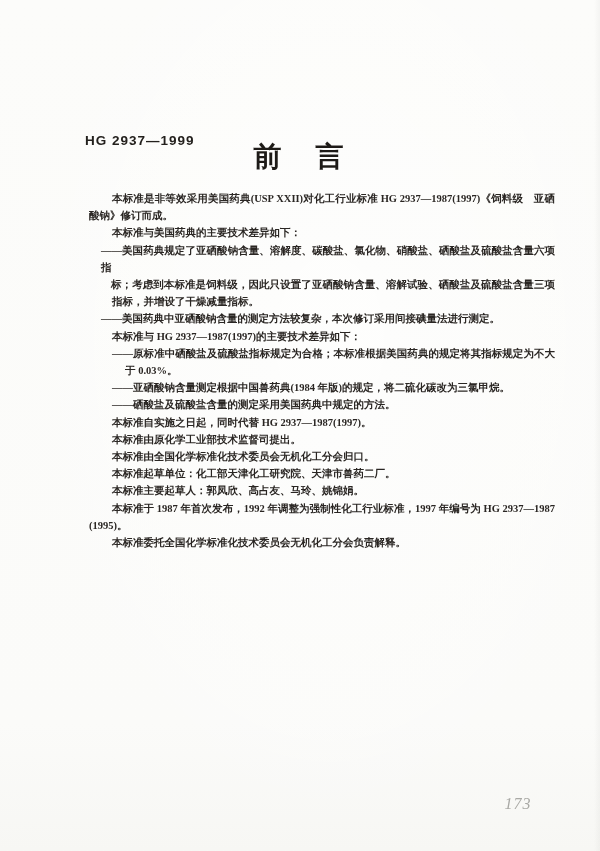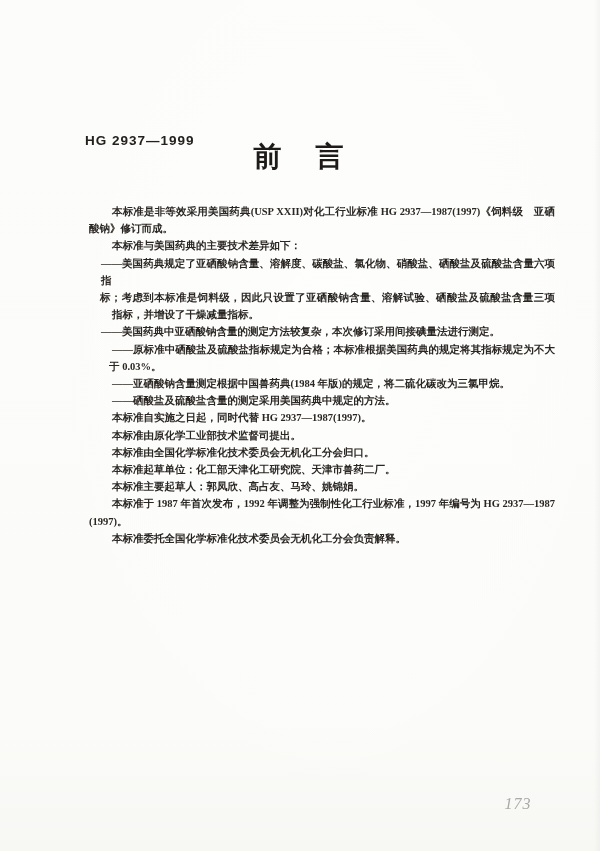--- a/index.html
+++ b/index.html
@@ -22,32 +22,32 @@
     margin-top:40px;
   }
   .doc-title{
     position:absolute;left:0;top:138px;width:600px;
     text-align:center;
     font-weight:bold;font-size:28px;letter-spacing:3px;
     color:#1d1a17;
     white-space:pre;
   }
   .body-text{
-    position:absolute;left:85px;top:203px;width:470px;
+    position:absolute;left:85px;top:190px;width:470px;
     font-size:10.5px;line-height:17.2px;
     font-weight:bold;
     color:#2a2623;
   }
   .line{white-space:nowrap;}
   .line.fill{white-space:normal;text-align:justify;text-align-last:justify;}
   .i0{margin-left:4px;}
   .i1{margin-left:16px;}
-  .i2{margin-left:15px;}
+  .i2{margin-left:26px;}
   .i3{margin-left:27px;}
-  .i4{margin-left:24px;}
+  .i4{margin-left:40px;}
   .page-num{
     position:absolute;left:498px;top:795px;width:40px;
     text-align:center;
     font-size:16px;font-style:italic;
     color:#a9a9a5;
     letter-spacing:1px;
   }
   .edge-smudge{
     position:absolute;right:0;top:0;bottom:0;width:6px;
     background:linear-gradient(90deg, rgba(0,0,0,0), rgba(120,120,115,0.06));
@@ -62,30 +62,31 @@
   <div class="doc-title">前　言</div>
 
   <div class="body-text">
       <div class="line i3 fill">本标准是非等效采用美国药典(USP XXII)对化工行业标准 HG 2937—1987(1997)《饲料级　亚硒</div>
       <div class="line i0">酸钠》修订而成。</div>
       <div class="line i3">本标准与美国药典的主要技术差异如下：</div>
       <div class="line i1 fill">——美国药典规定了亚硒酸钠含量、溶解度、碳酸盐、氯化物、硝酸盐、硒酸盐及硫酸盐含量六项指</div>
       <div class="line i2 fill">标；考虑到本标准是饲料级，因此只设置了亚硒酸钠含量、溶解试验、硒酸盐及硫酸盐含量三项</div>
       <div class="line i3">指标，并增设了干燥减量指标。</div>
       <div class="line i1">——美国药典中亚硒酸钠含量的测定方法较复杂，本次修订采用间接碘量法进行测定。</div>
+      <div class="line i3">本标准与 HG 2937—1987(1997)的主要技术差异如下：</div>
       <div class="line i3 fill">——原标准中硒酸盐及硫酸盐指标规定为合格；本标准根据美国药典的规定将其指标规定为不大</div>
       <div class="line i4">于 0.03%。</div>
       <div class="line i3">——亚硒酸钠含量测定根据中国兽药典(1984 年版)的规定，将二硫化碳改为三氯甲烷。</div>
       <div class="line i3">——硒酸盐及硫酸盐含量的测定采用美国药典中规定的方法。</div>
       <div class="line i3">本标准自实施之日起，同时代替 HG 2937—1987(1997)。</div>
       <div class="line i3">本标准由原化学工业部技术监督司提出。</div>
       <div class="line i3">本标准由全国化学标准化技术委员会无机化工分会归口。</div>
       <div class="line i3">本标准起草单位：化工部天津化工研究院、天津市兽药二厂。</div>
       <div class="line i3">本标准主要起草人：郭凤欣、高占友、马玲、姚锦娟。</div>
       <div class="line i3 fill">本标准于 1987 年首次发布，1992 年调整为强制性化工行业标准，1997 年编号为 HG 2937—1987</div>
-      <div class="line i0">(1997)。</div>
+      <div class="line i0">(1995)。</div>
       <div class="line i3">本标准委托全国化学标准化技术委员会无机化工分会负责解释。</div>
     </div>
 
   <div class="page-num">173</div>
 
   <div class="edge-smudge"></div>
 </div>
 
 </body></html>

